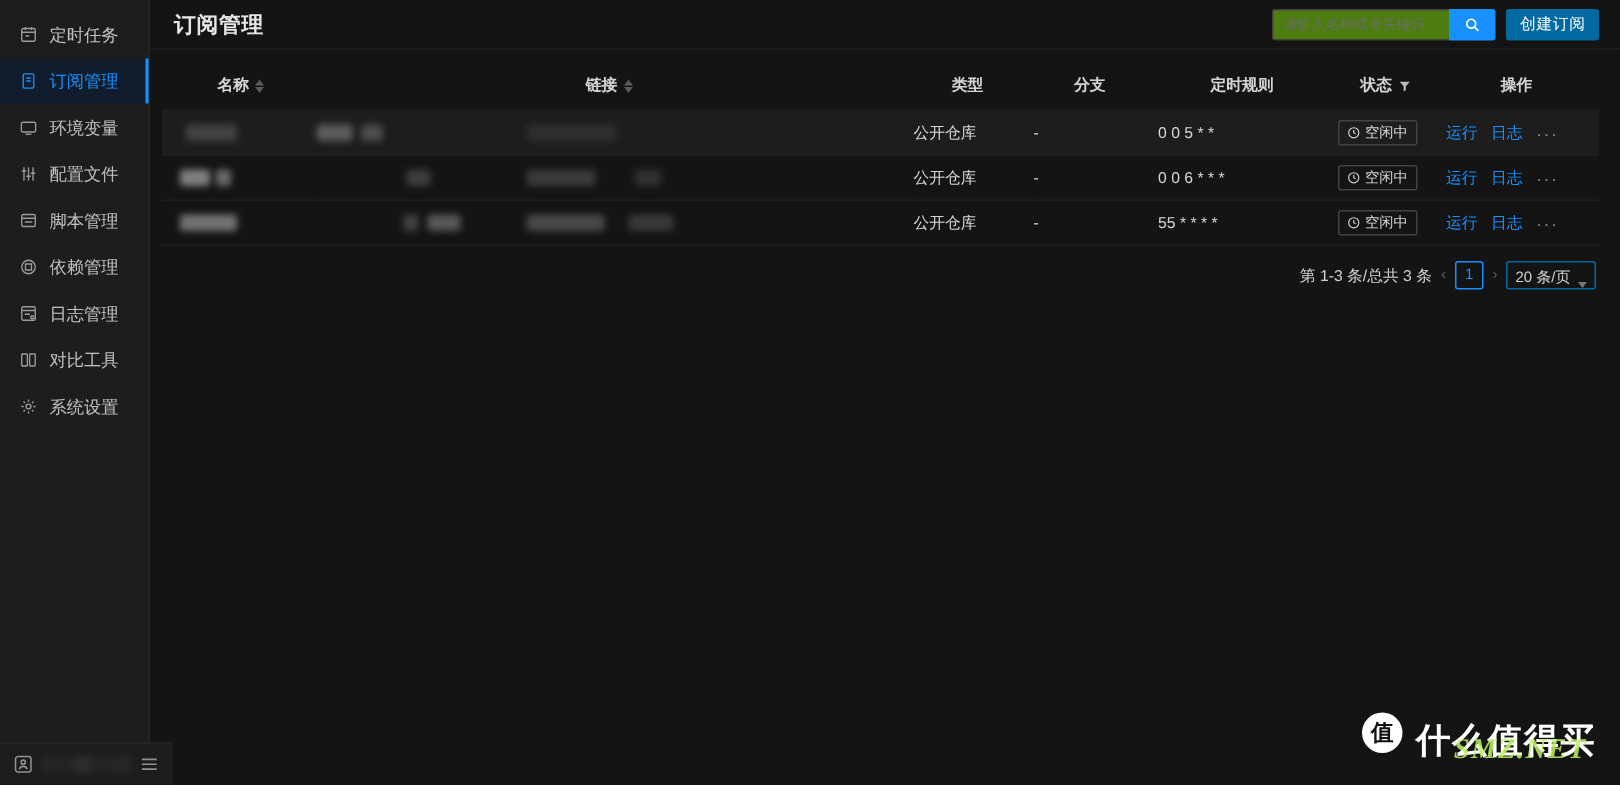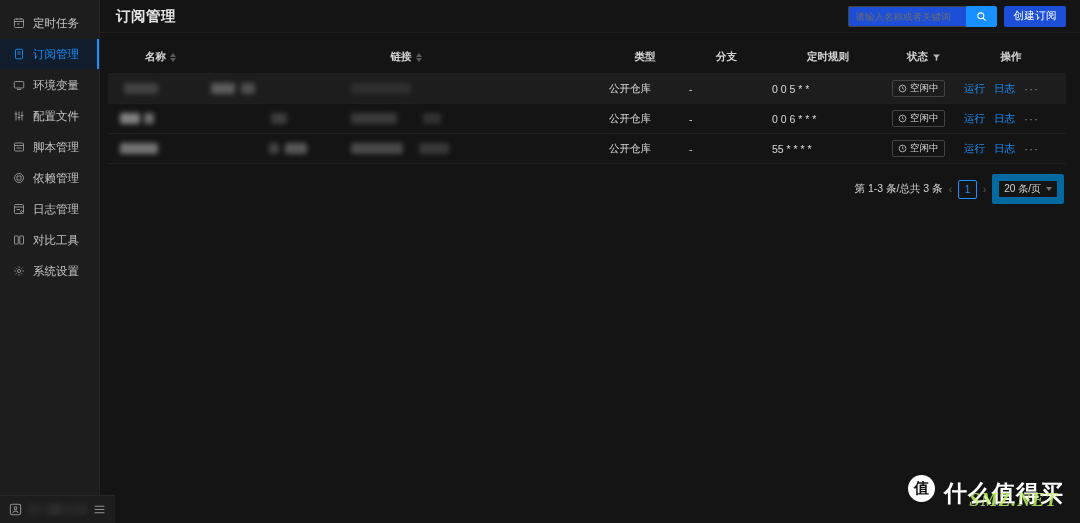--- a/index.html
+++ b/index.html
@@ -72,35 +72,35 @@
     display: flex; align-items: center; justify-content: space-between;
     padding: 0 14px 0 16px;
     border-bottom: 1px solid #1f1f1f;
     background: #141414;
   }
   .page-title { font-size: 14.5px; font-weight: 600; color: #e6e6e6; letter-spacing: .5px; }
   .top-actions { display: flex; align-items: center; gap: 7px; }
   .search-wrap { display: flex; height: 21px; }
   .search-input {
     width: 118px; height: 21px;
-    background: #1d4ed8; border: 1px solid #434343; border-right: none;
+    background: #4d7c0f; border: 1px solid #434343; border-right: none;
     border-radius: 2px 0 0 2px;
     color: rgba(255,255,255,0.85); font-size: 9.5px;
     padding: 0 6px; outline: none;
     font-family: "Liberation Sans", sans-serif;
   }
   .search-input::placeholder { color: #6b6b6b; }
   .search-btn {
     width: 31px; height: 21px; background: #1890ff; border: 1px solid #1890ff;
     border-radius: 0 2px 2px 0; display: flex; align-items: center; justify-content: center;
     cursor: pointer;
   }
   .search-btn svg { display:block; }
   .create-btn {
-    height: 21px; background: #1d4ed8; border: none; border-radius: 2px;
+    height: 21px; background: #0369a1; border: none; border-radius: 2px;
     color: #fff; font-size: 10.5px; padding: 0 9px; cursor: pointer;
     font-family: "Liberation Sans", sans-serif; letter-spacing: .4px;
   }
 
   .content { flex: 1; padding: 8px 14px 0 8px; overflow: hidden; }
   .card { background: #141414; }
 
   table { width: 100%; border-collapse: collapse; table-layout: fixed; }
   thead th {
     text-align: center; font-size: 10.5px; font-weight: 600;
@@ -140,22 +140,22 @@
     display: flex; align-items: center; justify-content: flex-end;
     gap: 4px; padding: 10px 2px 0 0; font-size: 10.5px; color: rgba(255,255,255,0.8);
   }
   .pg-arrow { color: #5c5c5c; font-size: 10px; padding: 0 2px; cursor: pointer; user-select:none; }
   .pg-num {
     min-width: 19px; height: 19px; border: 1px solid #1890ff; border-radius: 2px;
     color: #1890ff; font-size: 10px; display: flex; align-items: center; justify-content: center;
     cursor: pointer;
   }
   .pg-size {
-    height: 30px; border: 7px solid #0369a1; border-radius: 2px;
-    display: flex; align-items: center; gap: 5px; padding: 0 5px;
+    height: 19px; border: 1px solid #0369a1; border-radius: 2px;
+    display: flex; align-items: flex-end; gap: 5px; padding: 0 5px;
     font-size: 10px; color: rgba(255,255,255,0.8); cursor: pointer;
   }
   .pg-size .cav { border-left: 3px solid transparent; border-right: 3px solid transparent; border-top: 4px solid #777; display:block; }
 
   
   .watermark {
     position: absolute; right: 16px; bottom: 14px;
     display: flex; align-items: center; gap: 9px; pointer-events: none;
   }
   .wm-badge {

